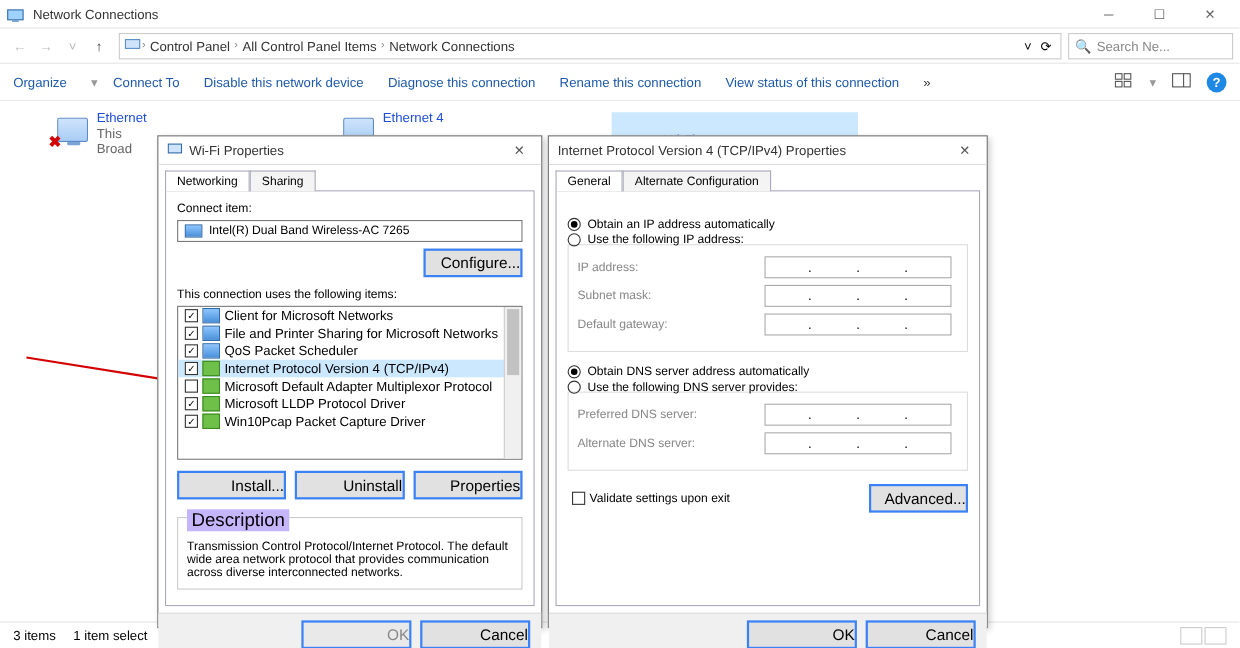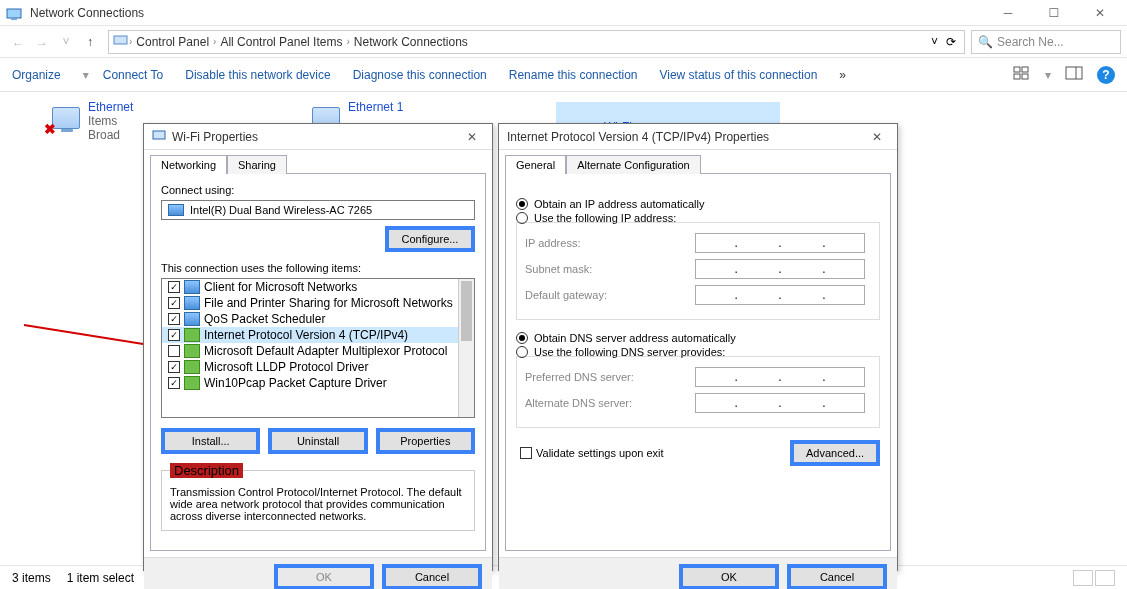--- a/index.html
+++ b/index.html
@@ -46,23 +46,23 @@
   .dlg .dlgtitle .t{color:#333}
   .dlg .closex{width:24px;text-align:center;color:#555;margin-left:auto}
   .tabstrip{display:flex;margin:4px 6px 0 6px}
   .tab{border:1px solid #aab;border-bottom:none;padding:3px 10px;background:#fff;font-size:11px;position:relative;top:1px}
   .tab.active{background:#fff;z-index:2}
   .tab.inactive{background:#f4f4f4}
   .panel{border:1px solid #aab;margin:0 6px 6px 6px;padding:10px;background:#fff}
   .label{font-size:11px;color:#000;margin-bottom:4px}
   .inputbox{border:1px solid #7a7a7a;padding:3px 6px;display:flex;align-items:center;background:#fff}
   .netdev{width:16px;height:12px;background:linear-gradient(#8ec6ff,#4a90d9);border:1px solid #2f6aab;margin-right:6px}
-  .btn{border:4px solid #3b82f6;background:#e1e1e1;padding:3px 0;text-align:center;font-size:11px}
+  .btn{border:2px solid #3b82f6;background:#e1e1e1;padding:3px 0;text-align:right;font-size:14px}
   .group{border:1px solid #ccc;padding:8px;margin-top:10px}
-  .group .gh{font-size:13px;position:relative;top:-16px;background:#b91c1c;display:inline-block;padding:0 4px}
+  .group .gh{font-size:17px;position:relative;top:-16px;background:#c4b5fd;display:inline-block;padding:0 4px}
   .listbox{border:1px solid #7a7a7a;height:140px;overflow:hidden;position:relative}
   .listbox .rows{position:absolute;inset:0;overflow-y:auto}
   .row{display:flex;align-items:center;padding:1px 2px;font-size:11px}
   .row.sel{background:#cce8ff}
   .chk{width:12px;height:12px;border:1px solid #333;margin:0 4px;background:#fff;display:flex;align-items:center;justify-content:center;font-size:9px}
   .svcicon{width:16px;height:14px;margin-right:4px;background:#6fbf4b;display:inline-block;border:1px solid #3c8b20}
   .svcicon.mon{background:linear-gradient(#8ec6ff,#4a90d9);border-color:#2f6aab}
   .scroll{position:absolute;right:0;top:0;width:16px;height:100%;background:#f0f0f0;border-left:1px solid #ccc}
   .scroll .thumb{position:absolute;left:2px;right:2px;top:2px;height:60px;background:#c2c2c2}
   .btnrow{display:flex;gap:8px;margin-top:10px}
@@ -152,30 +152,30 @@
 <div class="content">
   <div class="adapter" style="left:44px;top:8px;width:210px">
     <div class="bigicon">
       <div style="position:relative">
           <div class="monitor"></div>
           <span class="redx" style="left:-8px;bottom:-8px">✖</span>
         </div>
     </div>
     <div class="meta">
       <div class="name">Ethernet</div>
-      <div class="sub">Items</div>
+      <div class="sub">This</div>
       <div class="sub">Broad</div>
     </div>
   </div>
   <div class="adapter" style="left:304px;top:8px;width:210px">
     <div class="bigicon">
         <div class="monitor"></div>
       </div>
     <div class="meta">
-        <div class="name">Ethernet 1</div>
+        <div class="name">Ethernet 4</div>
       </div>
   </div>
   <div class="adapter selected" style="left:556px;top:10px;width:224px;padding:18px 4px">
     <div class="bigicon">
         <div class="monitor"></div>
       </div>
     <div class="meta">
         <div class="name">Wi-Fi</div>
       </div>
   </div>
@@ -206,21 +206,21 @@
           <rect x="1" y="2" width="12" height="8" fill="#cfe4fb" stroke="#2f6aab"></rect>
         </svg></span>
     <span class="t" style="margin-left:6px">Wi-Fi Properties</span>
     <span class="closex">✕</span>
   </div>
   <div class="tabstrip">
     <div class="tab active">Networking</div>
     <div class="tab inactive">Sharing</div>
   </div>
   <div class="panel" style="height:378px">
-    <div class="label">Connect using:</div>
+    <div class="label">Connect item:</div>
     <div class="inputbox">
       <span class="netdev"></span>
       <span style="font-size:11px">Intel(R) Dual Band Wireless-AC 7265</span>
     </div>
     <div style="display:flex;justify-content:flex-end;margin-top:6px">
       <div class="btn" style="width:90px">Configure...</div>
     </div>
     <div class="label" style="margin-top:10px">This connection uses the following items:</div>
     <div class="listbox">
       <div class="rows" id="wifi-items">

